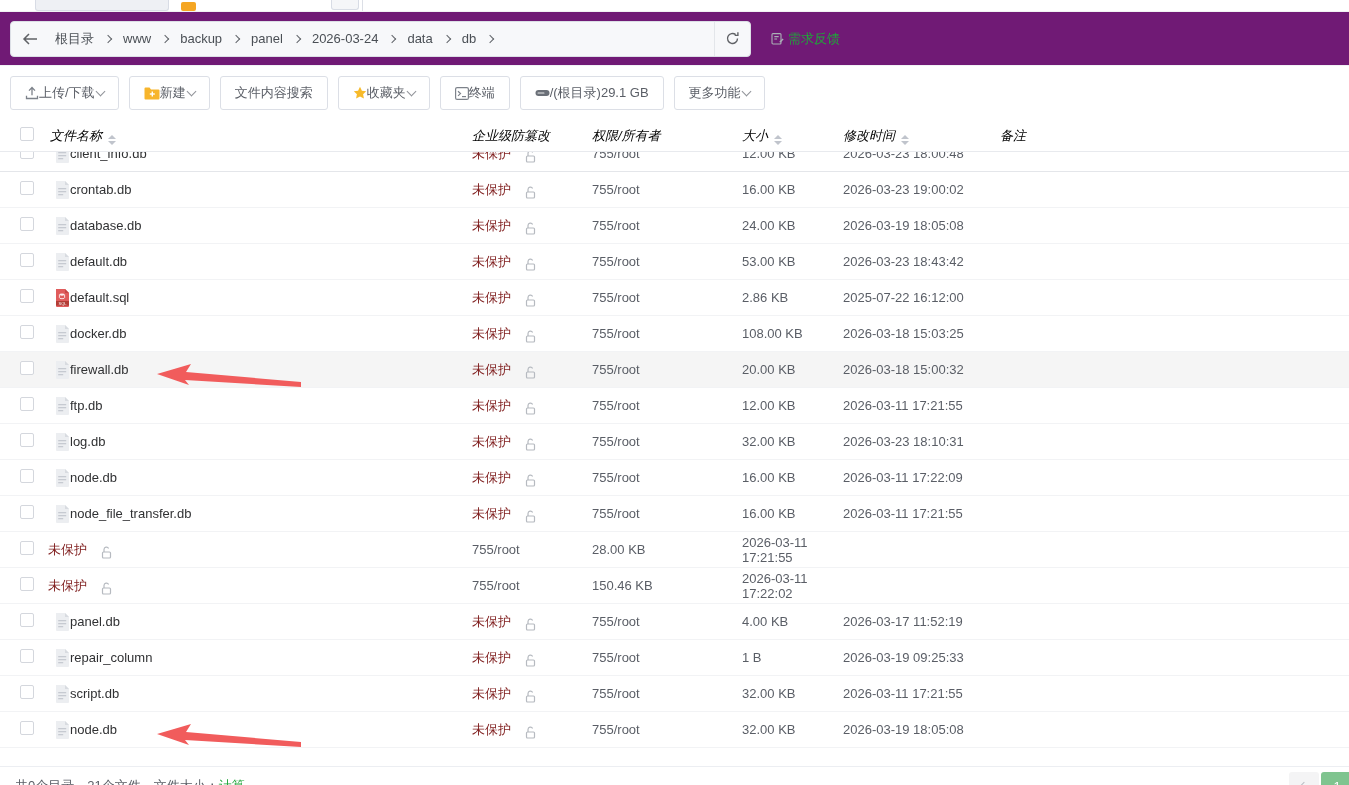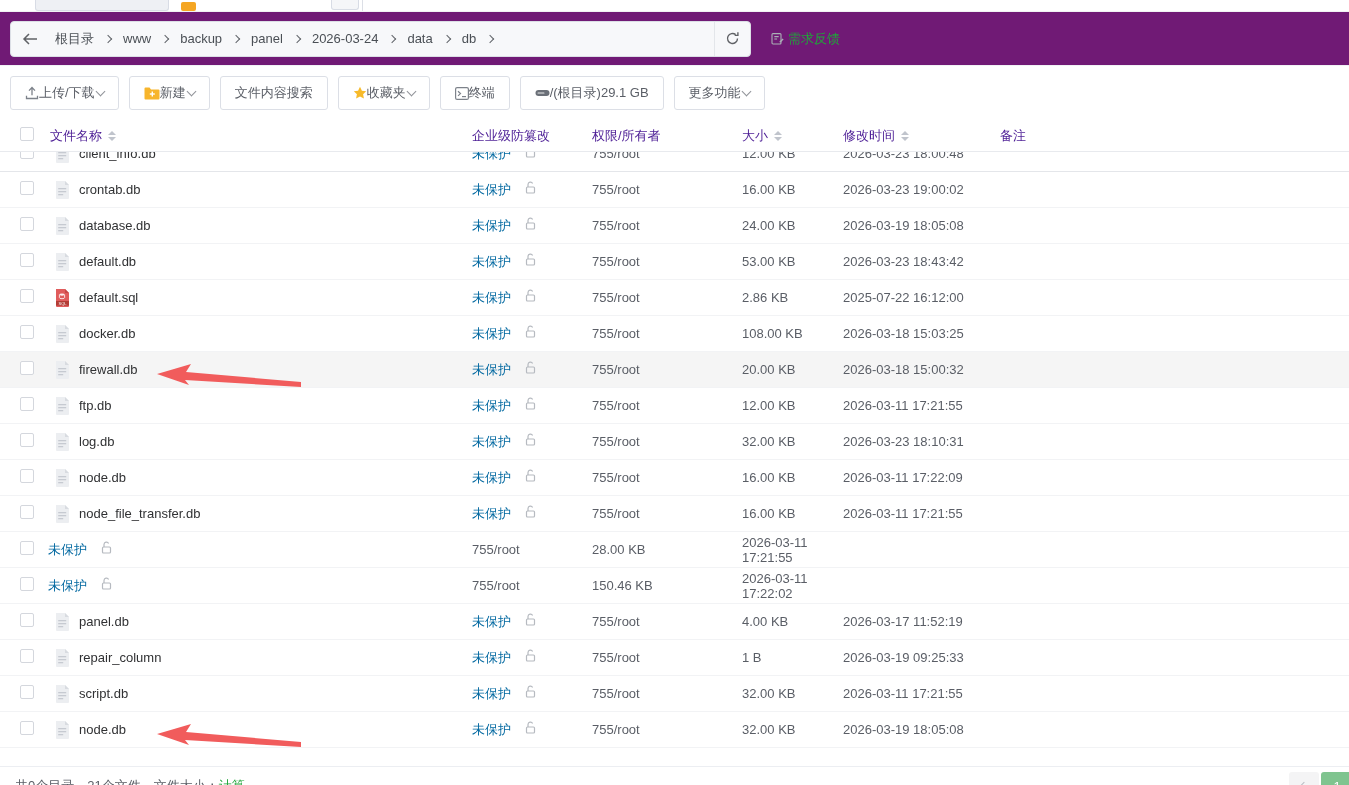--- a/index.html
+++ b/index.html
@@ -32,41 +32,41 @@
   
   .toolbar { height:54px; display:flex; align-items:center; gap:10px; padding:0 10px; background:#fff; }
   .tbtn { display:inline-flex; align-items:center; height:34px; padding:0 14px; background:#fff;
     border:1px solid #dcdfe6; border-radius:3px; color:#5a5e66; cursor:pointer; white-space:nowrap; }
   .caret { width:7px; height:7px; border-right:1.4px solid #909399; border-bottom:1.4px solid #909399;
     transform:rotate(45deg); display:inline-block; margin-top:-4px; margin-left:2px; }
 
   
   .grid-cols { display:grid; grid-template-columns:48px 424px 120px 150px 101px 157px 1fr; align-items:center; }
   .thead { height:32px; border-bottom:1px solid #e8eaee; }
-  .th { color:#4c1d95; display:flex; align-items:center; }
+  .th { color:#000000; display:flex; align-items:flex-end;font-style:italic; }
   .c-name-h { padding-left:2px; }
   .sort { display:inline-flex; flex-direction:column; margin-left:6px; }
   .sort i { display:block; width:0; height:0; border-left:4px solid transparent; border-right:4px solid transparent; }
   .sort .up { border-bottom:4px solid #c0c4cc; margin-bottom:2px; }
   .sort .dn { border-top:4px solid #c0c4cc; }
 
   .cb { width:14px; height:14px; border:1px solid #d4d7dd; border-radius:2px; background:#fff;
     display:inline-block; margin-left:20px; cursor:pointer; }
 
   .clip { height:20px; overflow:hidden; position:relative; }
   .clip .row { margin-top:-16px; border-bottom:1px solid #e4e6ea; }
 
   .row { height:36px; border-bottom:1px solid #f2f3f5; position:relative; cursor:default; }
   .row.highlighted { background:#f5f5f5; }
-  .c-name { display:flex; align-items:center; gap:9px; padding-left:7px; overflow:hidden; }
+  .c-name { display:flex; align-items:center; padding-left:7px; overflow:hidden; }
   .fname { color:#303133; cursor:pointer; }
   .fico { display:inline-flex; width:15px; height:18px; flex:none; }
   .row .icon-sql { display:none; }
   .row.sql .icon-sql { display:inline-flex; }
-  .c-protect { display:flex; align-items:flex-start; gap:14px; color:#0369a1; cursor:pointer; }
+  .c-protect { display:flex; align-items:flex-end; gap:14px; color:#7f1d1d; cursor:pointer; }
   .c-perm,.c-size,.c-mtime,.c-remark { color:#5a5e66; }
 
   .annot-arrow { position:absolute; left:155px; top:12px; width:148px; height:24px; display:none; pointer-events:none; }
   .row.has-arrow .annot-arrow { display:block; }
 
   
   .footer { position:absolute; left:0; right:0; top:766px; height:40px; background:#fff;
     border-top:1px solid #eceef2; padding:10px 15px; color:#5a5e66; }
   .calc { color:#20a53a; cursor:pointer; text-decoration:none; }
   .pg-prev { position:absolute; right:30px; top:5px; width:30px; height:28px; background:#f4f4f5;

